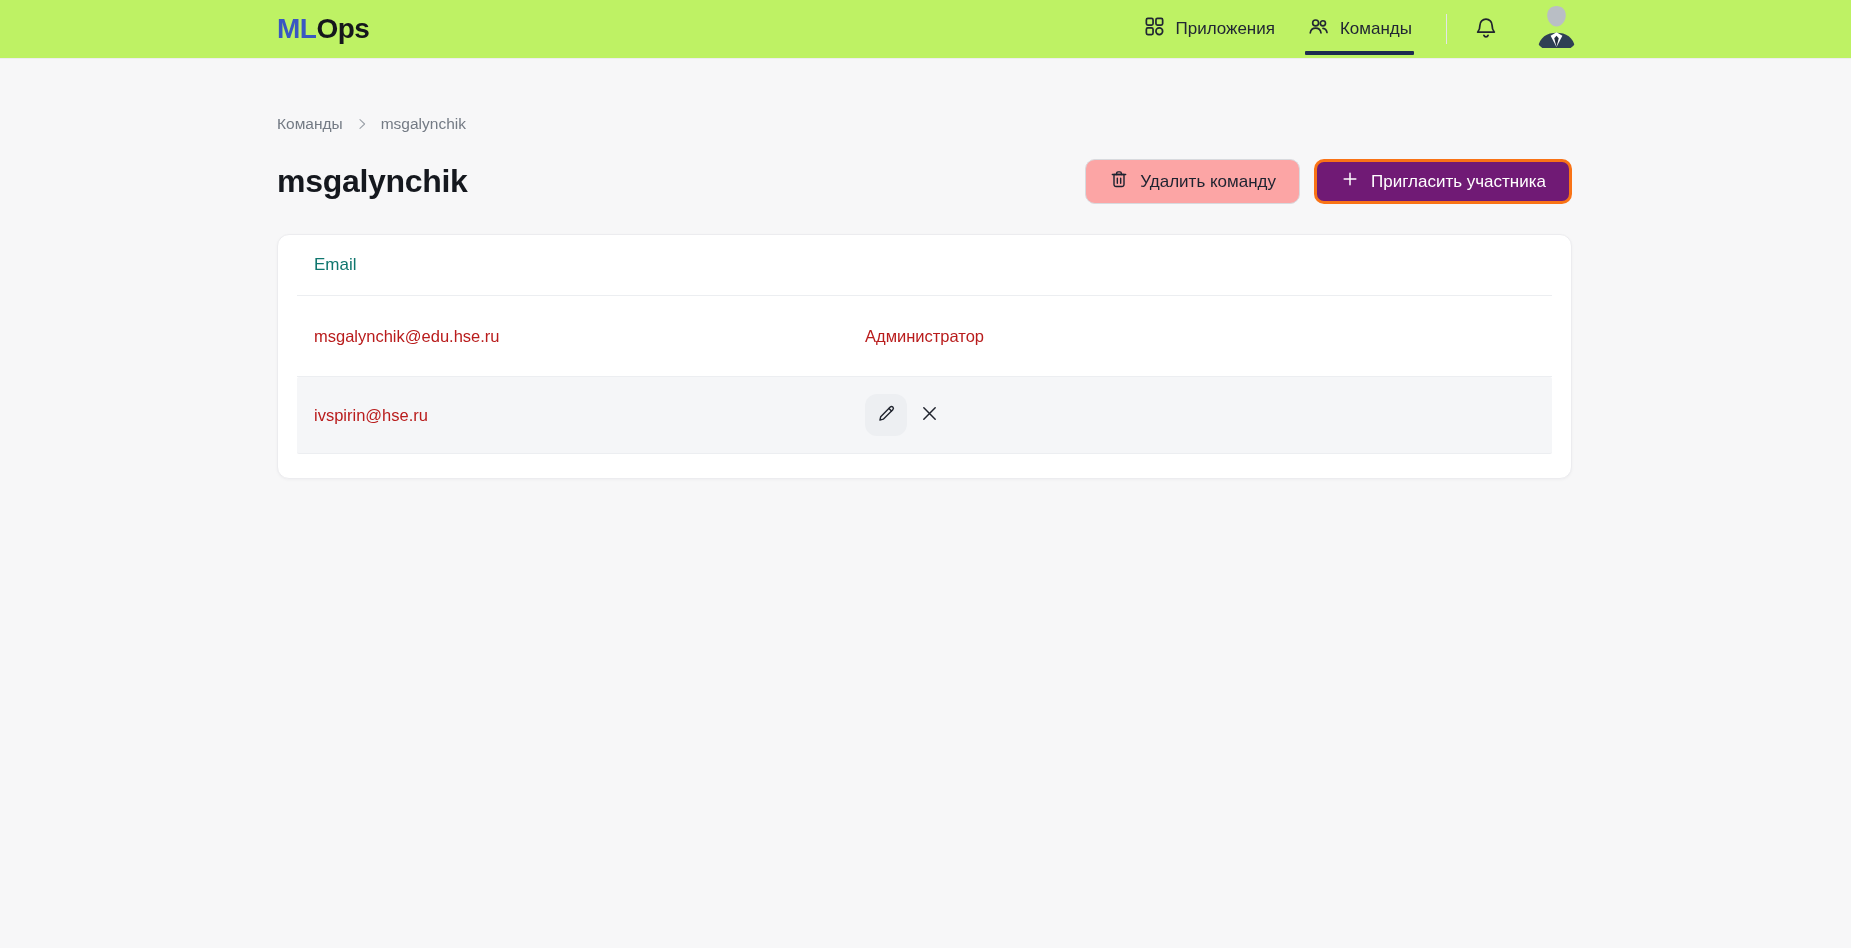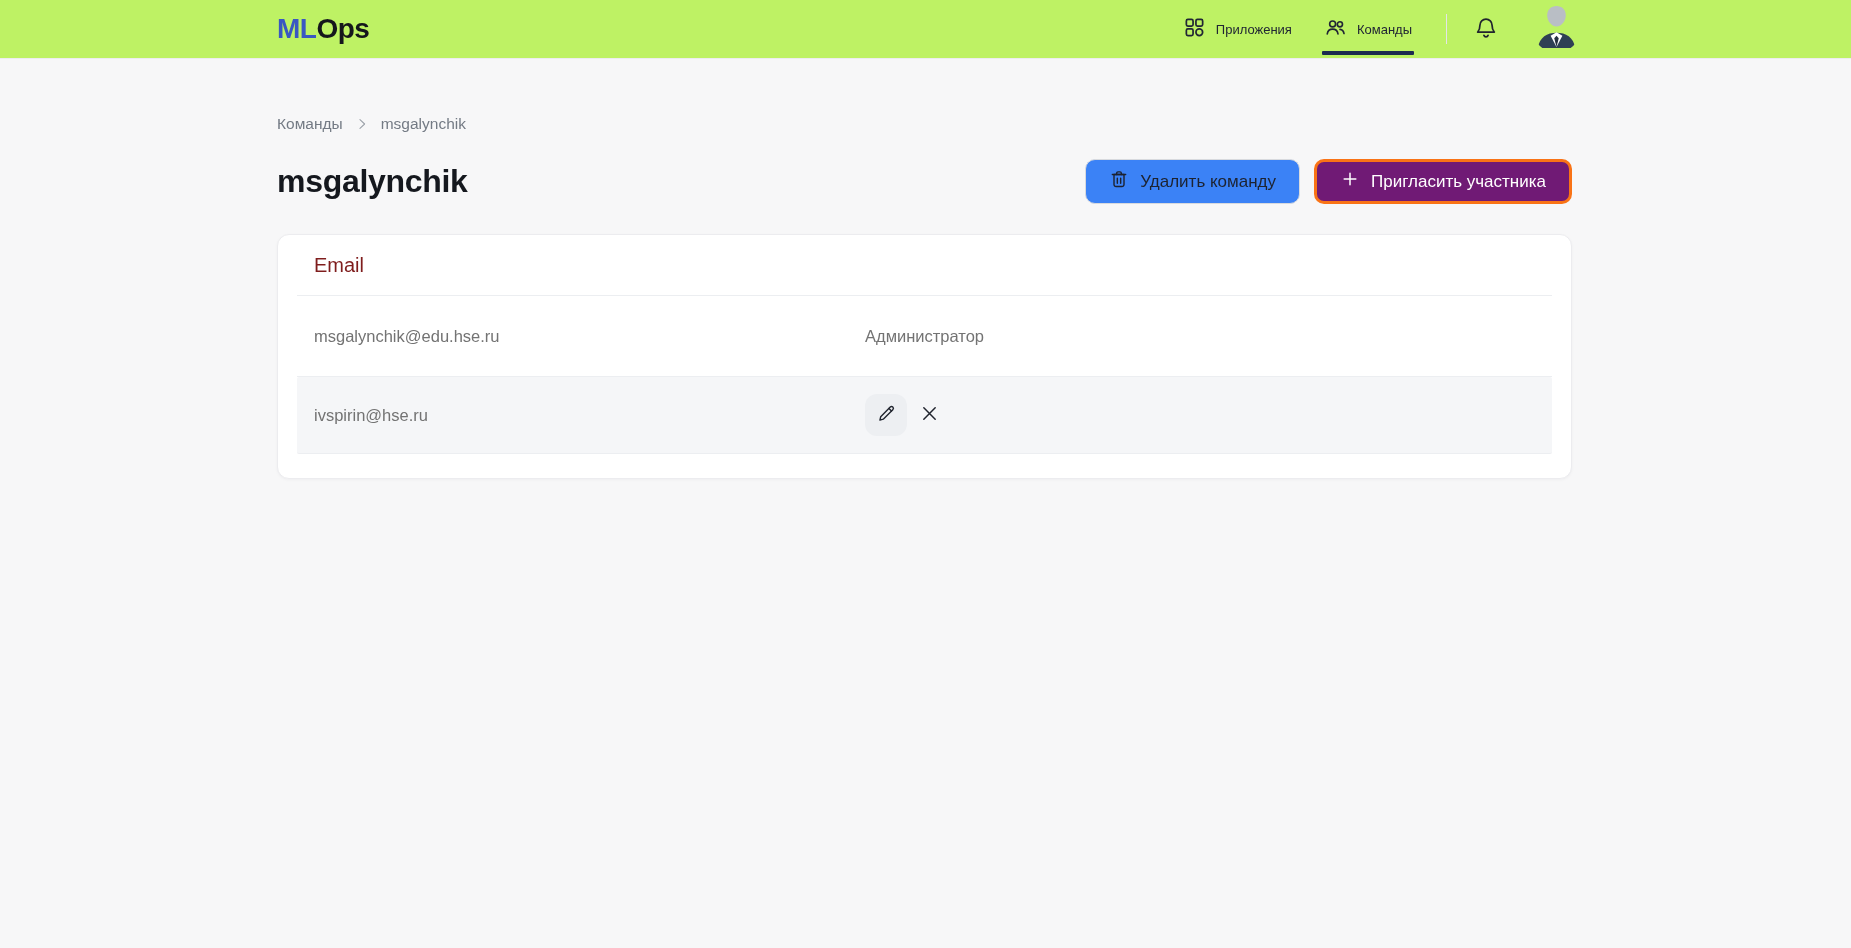--- a/index.html
+++ b/index.html
@@ -13,21 +13,21 @@
     height:59px; background:#bef264; border-bottom:1px solid #ededf0;
     display:flex; align-items:center; justify-content:space-between;
     padding:0 271px 0 277px;
   }
   .logo { font-size:28px; font-weight:800; letter-spacing:-0.5px; cursor:pointer; }
   .logo .ml  { color:#3a57c2; }
   .logo .ops { color:#15171c; }
   .hnav { display:flex; align-items:center; height:100%; }
   .nav-item {
     position:relative; height:100%; display:flex; align-items:center;
-    gap:10px; padding:0 2px; margin-right:28px; font-size:13px; color:#212634;
+    gap:10px; padding:0 2px; margin-right:28px; font-size:17px; color:#212634;
     cursor:pointer; white-space:nowrap;
   }
   .nav-item svg { width:23px; height:23px; stroke:#212634; }
   .nav-item .underline {
     position:absolute; left:0; right:0; bottom:3px; height:4px;
     background:#1c2b4f; border-radius:1px;
   }
   .vdiv { width:1px; height:30px; background:#e4e5e8; margin:0 22px 0 4px; }
   .bell-btn {
     background:none; border:none; cursor:pointer; padding:4px;
@@ -45,36 +45,36 @@
     font-size:15.5px; color:#737a84;
   }
   .breadcrumb a { color:#737a84; text-decoration:none; cursor:pointer; }
   .breadcrumb .chev svg { width:14px; height:14px; stroke:#9aa0a8; display:block; }
   .title-row { margin-top:26px; display:flex; align-items:center; justify-content:space-between; }
   h1.page-title { font-size:32px; font-weight:700; color:#15181e; letter-spacing:-0.3px; }
   .actions { display:flex; align-items:center; gap:14px; }
   .btn { height:45px; border-radius:10px; font-size:17px; display:flex; align-items:center;
          gap:11px; padding:0 23px; cursor:pointer;
          font-family:"Liberation Sans","DejaVu Sans",sans-serif; }
-  .btn-outline { background:#3b82f6; border:1px solid #d8dade; color:#1d2330; }
+  .btn-outline { background:#fca5a5; border:1px solid #d8dade; color:#1d2330; }
   .btn-outline svg { width:20px; height:20px; stroke:#1d2330; }
   .btn-primary { background:#701a75; border:3px solid #f97316; color:#ffffff; }
   .btn-primary svg { width:20px; height:20px; stroke:#ffffff; }
   
   .card {
     margin-top:30px; background:#ffffff; border:1px solid #ececef; border-radius:12px;
     padding:0 19px 24px 19px; box-shadow:0 1px 3px rgba(20,24,40,.04);
   }
   .thead {
     height:61px; display:flex; align-items:center;
-    border-bottom:1px solid #eceef1; font-size:20px; color:#7f1d1d;
+    border-bottom:1px solid #eceef1; font-size:17px; color:#0f766e;
   }
   .trow {
     display:flex; align-items:center; border-bottom:1px solid #eceef1;
-    font-size:16.5px; color:#737373;
+    font-size:16.5px; color:#b91c1c;
   }
   .trow.r1 { height:81px; }
   .trow.r2 { height:77px; background:#f5f6f8; border-radius:2px; }
   .cell-email { width:568px; flex:none; padding-left:17px; }
   .cell-role  { flex:1; }
   .row-actions { display:flex; align-items:center; gap:12px; padding-right:21px; }
   .icon-btn {
     border:none; background:transparent; cursor:pointer; display:flex;
     align-items:center; justify-content:center;
   }

